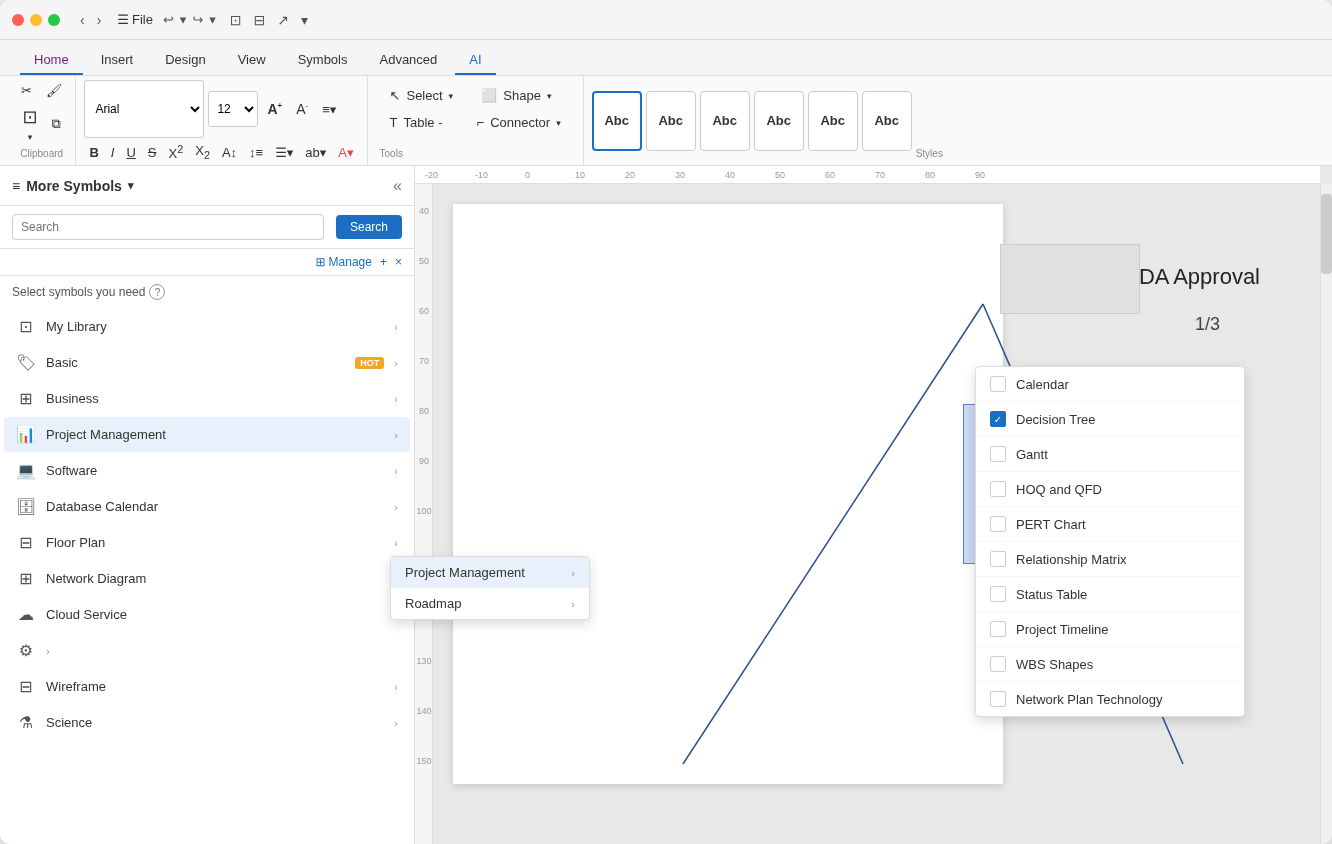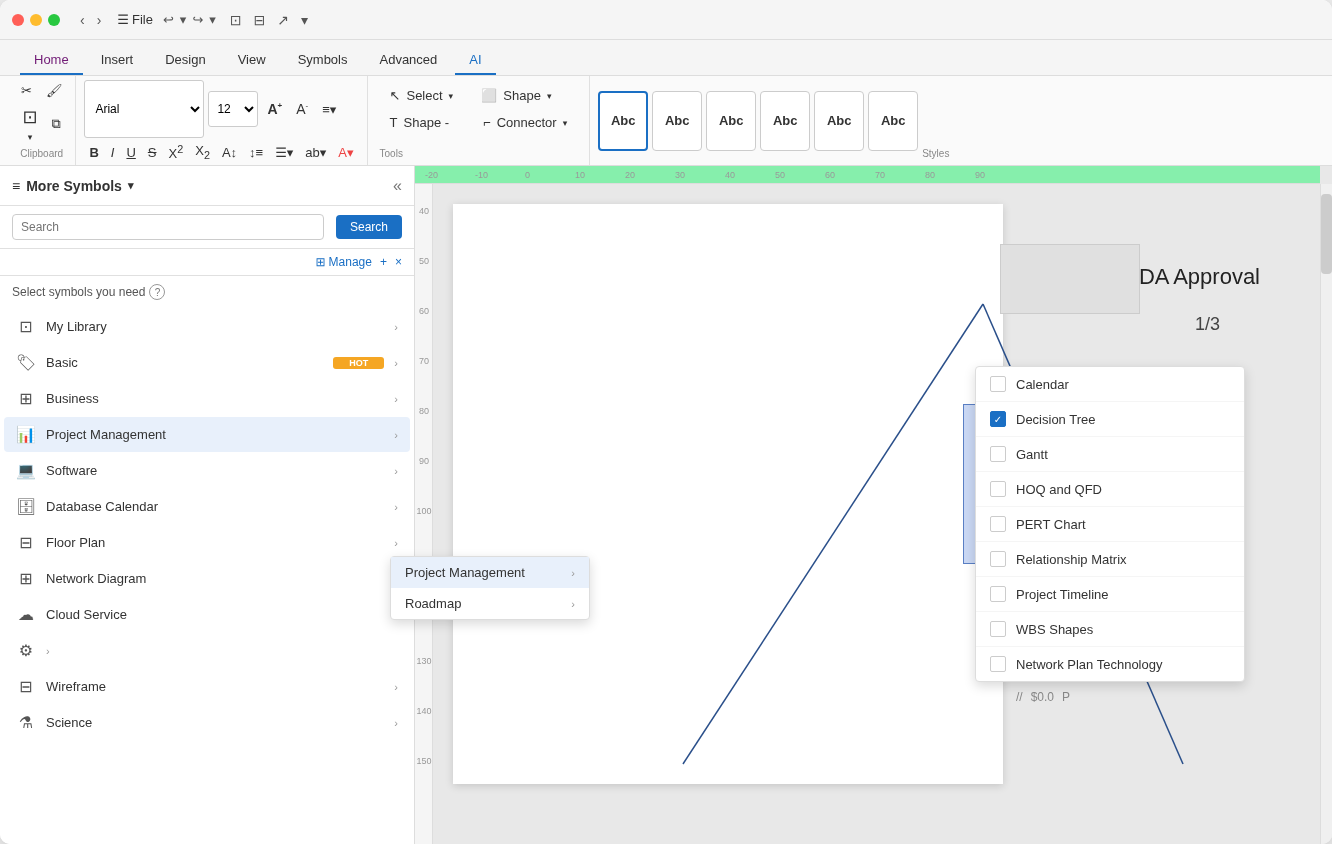--- a/index.html
+++ b/index.html
@@ -265,21 +265,21 @@
     }
     .sidebar-item.active { background: #e8f0fb; }
     .sidebar-item-icon { font-size: 16px; color: #555; width: 20px; text-align: center; flex-shrink: 0; }
     .sidebar-item-label { font-size: 13px; color: #333; flex: 1; }
     .sidebar-item-arrow { font-size: 11px; color: #999; }
     .hot-badge {
       background: #f5a623;
       color: #fff;
       font-size: 9px;
       font-weight: bold;
-      padding: 1px 16px;
+      padding: 1px 5px;
       border-radius: 3px;
     }
 
     
     .sidebar-manage-row {
       display: flex;
       align-items: center;
       padding: 6px 12px;
       border-bottom: 1px solid #e0e0e0;
       justify-content: flex-end;
@@ -458,21 +458,21 @@
         </button>
         <button class="tool-btn">
           <span>⬜</span>
           <span>Shape</span>
           <span style="font-size:9px;">▾</span>
         </button>
       </div>
       <div style="display:flex; gap:8px;">
         <button class="tool-btn">
           <span>T</span>
-          <span>Shape -</span>
+          <span>Table -</span>
           <span style="font-size:9px;"></span>
         </button>
         <button class="tool-btn">
           <span>⌐</span>
           <span>Connector</span>
           <span style="font-size:9px;">▾</span>
         </button>
       </div>
       <span class="ribbon-group-label">Tools</span>
     </div>
@@ -623,21 +623,21 @@
             <span>Roadmap</span>
             <span class="dropdown-arrow">›</span>
           </div>
         </div>
       </div>
 
     </div>
 
     <div class="canvas-area" style="position:relative;">
 
-      <div style="position:absolute; top:0; left:0; right:12px; height:18px; background:#86efac; border-bottom:1px solid #ddd; z-index:5; overflow:hidden;">
+      <div style="position:absolute; top:0; left:0; right:12px; height:18px; background:#ffffff; border-bottom:1px solid #ddd; z-index:5; overflow:hidden;">
         <svg width="100%" height="18">
           <text x="10" y="12" font-size="9" fill="#999">-20</text>
           <text x="60" y="12" font-size="9" fill="#999">-10</text>
           <text x="110" y="12" font-size="9" fill="#999">0</text>
           <text x="160" y="12" font-size="9" fill="#999">10</text>
           <text x="210" y="12" font-size="9" fill="#999">20</text>
           <text x="260" y="12" font-size="9" fill="#999">30</text>
           <text x="310" y="12" font-size="9" fill="#999">40</text>
           <text x="360" y="12" font-size="9" fill="#999">50</text>
           <text x="410" y="12" font-size="9" fill="#999">60</text>
@@ -726,20 +726,24 @@
           <div class="checklist-item">
             <div class="check-box"></div>
             <span>PERT Chart</span>
           </div>
 
           <div class="checklist-item">
             <div class="check-box"></div>
             <span>Relationship Matrix</span>
           </div>
 
+          <div class="checklist-item">
+            <div class="check-box"></div>
+            <span>Status Table</span>
+          </div>
 
           <div class="checklist-item">
             <div class="check-box"></div>
             <span>Project Timeline</span>
           </div>
 
           <div class="checklist-item">
             <div class="check-box"></div>
             <span>WBS Shapes</span>
           </div>

